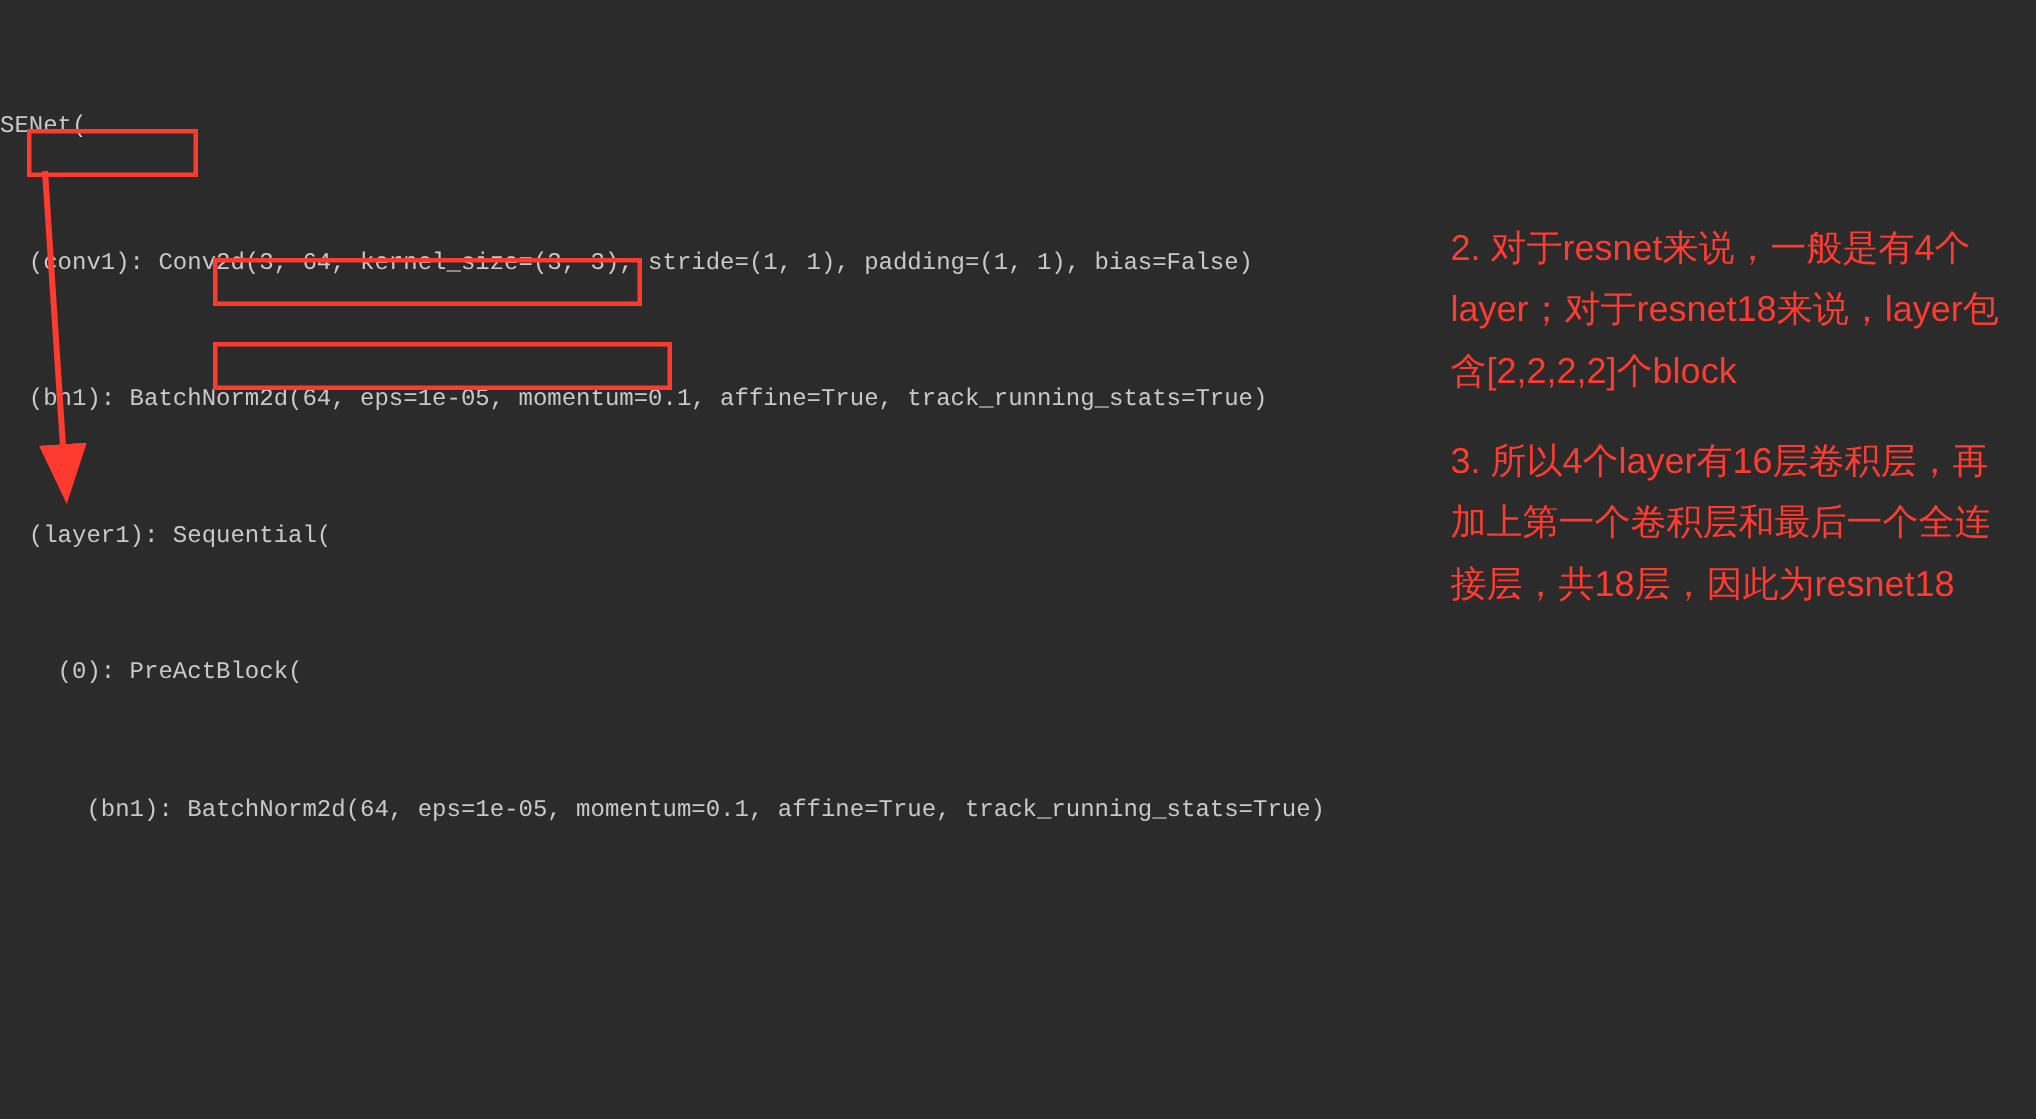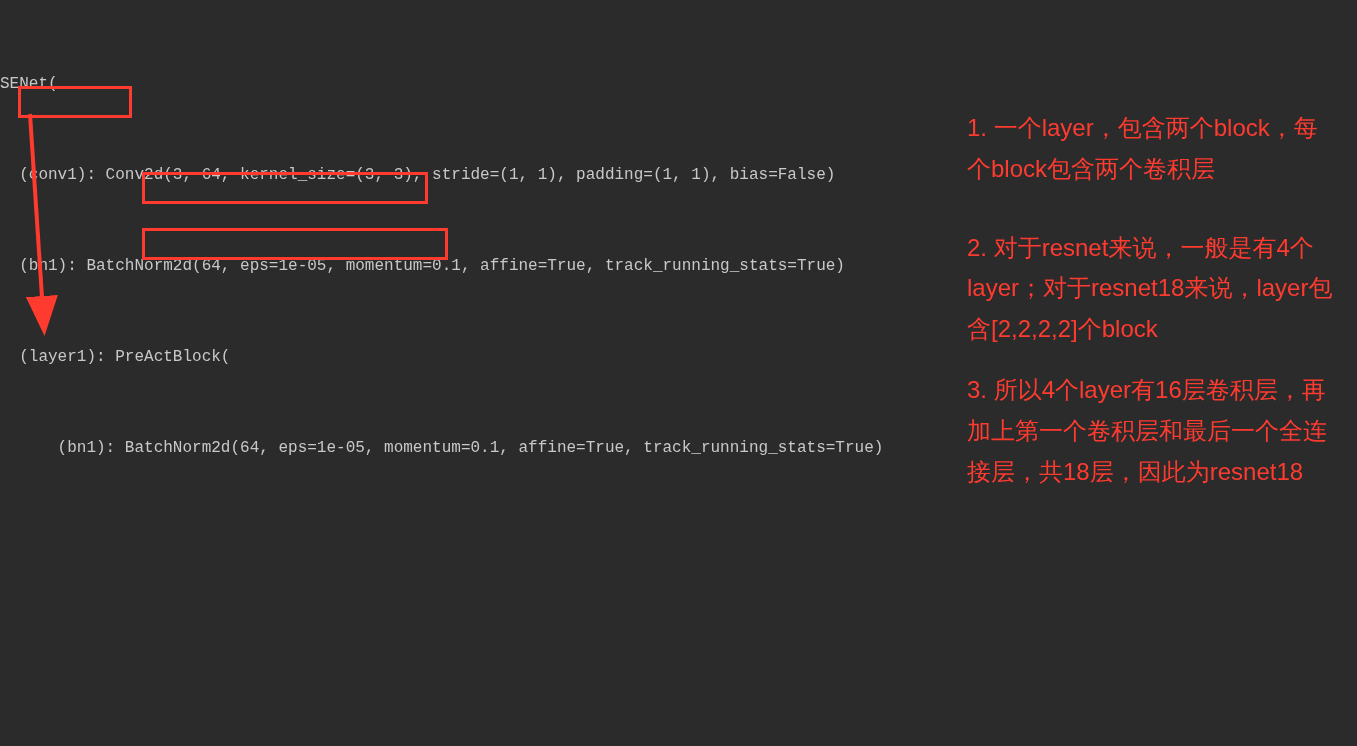--- a/index.html
+++ b/index.html
@@ -57,21 +57,22 @@
     pointer-events: none;
   }
 </style>
 </head>
 <body>
 
 <div class="code-area">
   <div>SENet(</div>
   <div>  (conv1): Conv2d(3, 64, kernel_size=(3, 3), stride=(1, 1), padding=(1, 1), bias=False)</div>
   <div>  (bn1): BatchNorm2d(64, eps=1e-05, momentum=0.1, affine=True, track_running_stats=True)</div>
-  <div>  (layer1): PreActBlock(</div>
+  <div>  (layer1): Sequential(</div>
+  <div>    (0): PreActBlock(</div>
   <div>      (bn1): BatchNorm2d(64, eps=1e-05, momentum=0.1, affine=True, track_running_stats=True)</div>
   
   
   
   
   
   
   
   
   
@@ -93,16 +94,15 @@
 <svg class="arrow-svg">
   <defs>
     <marker id="arrowhead" markerWidth="10" markerHeight="8" refX="8" refY="4" orient="auto">
       <polygon points="0 0, 10 4, 0 8" fill="#ff3b30"></polygon>
     </marker>
   </defs>
   <line x1="30" y1="114" x2="44" y2="328" stroke="#ff3b30" stroke-width="4" marker-end="url(#arrowhead)"></line>
 </svg>
 
 <div class="annotations">
-  <div class="note1">1. 一个layer，包含两个block，每个block包含两个卷积层</div>
   <div class="note2">2. 对于resnet来说，一般是有4个layer；对于resnet18来说，layer包含[2,2,2,2]个block</div>
   <div class="note3">3. 所以4个layer有16层卷积层，再加上第一个卷积层和最后一个全连接层，共18层，因此为resnet18</div>
 </div>
 
 </body></html>

